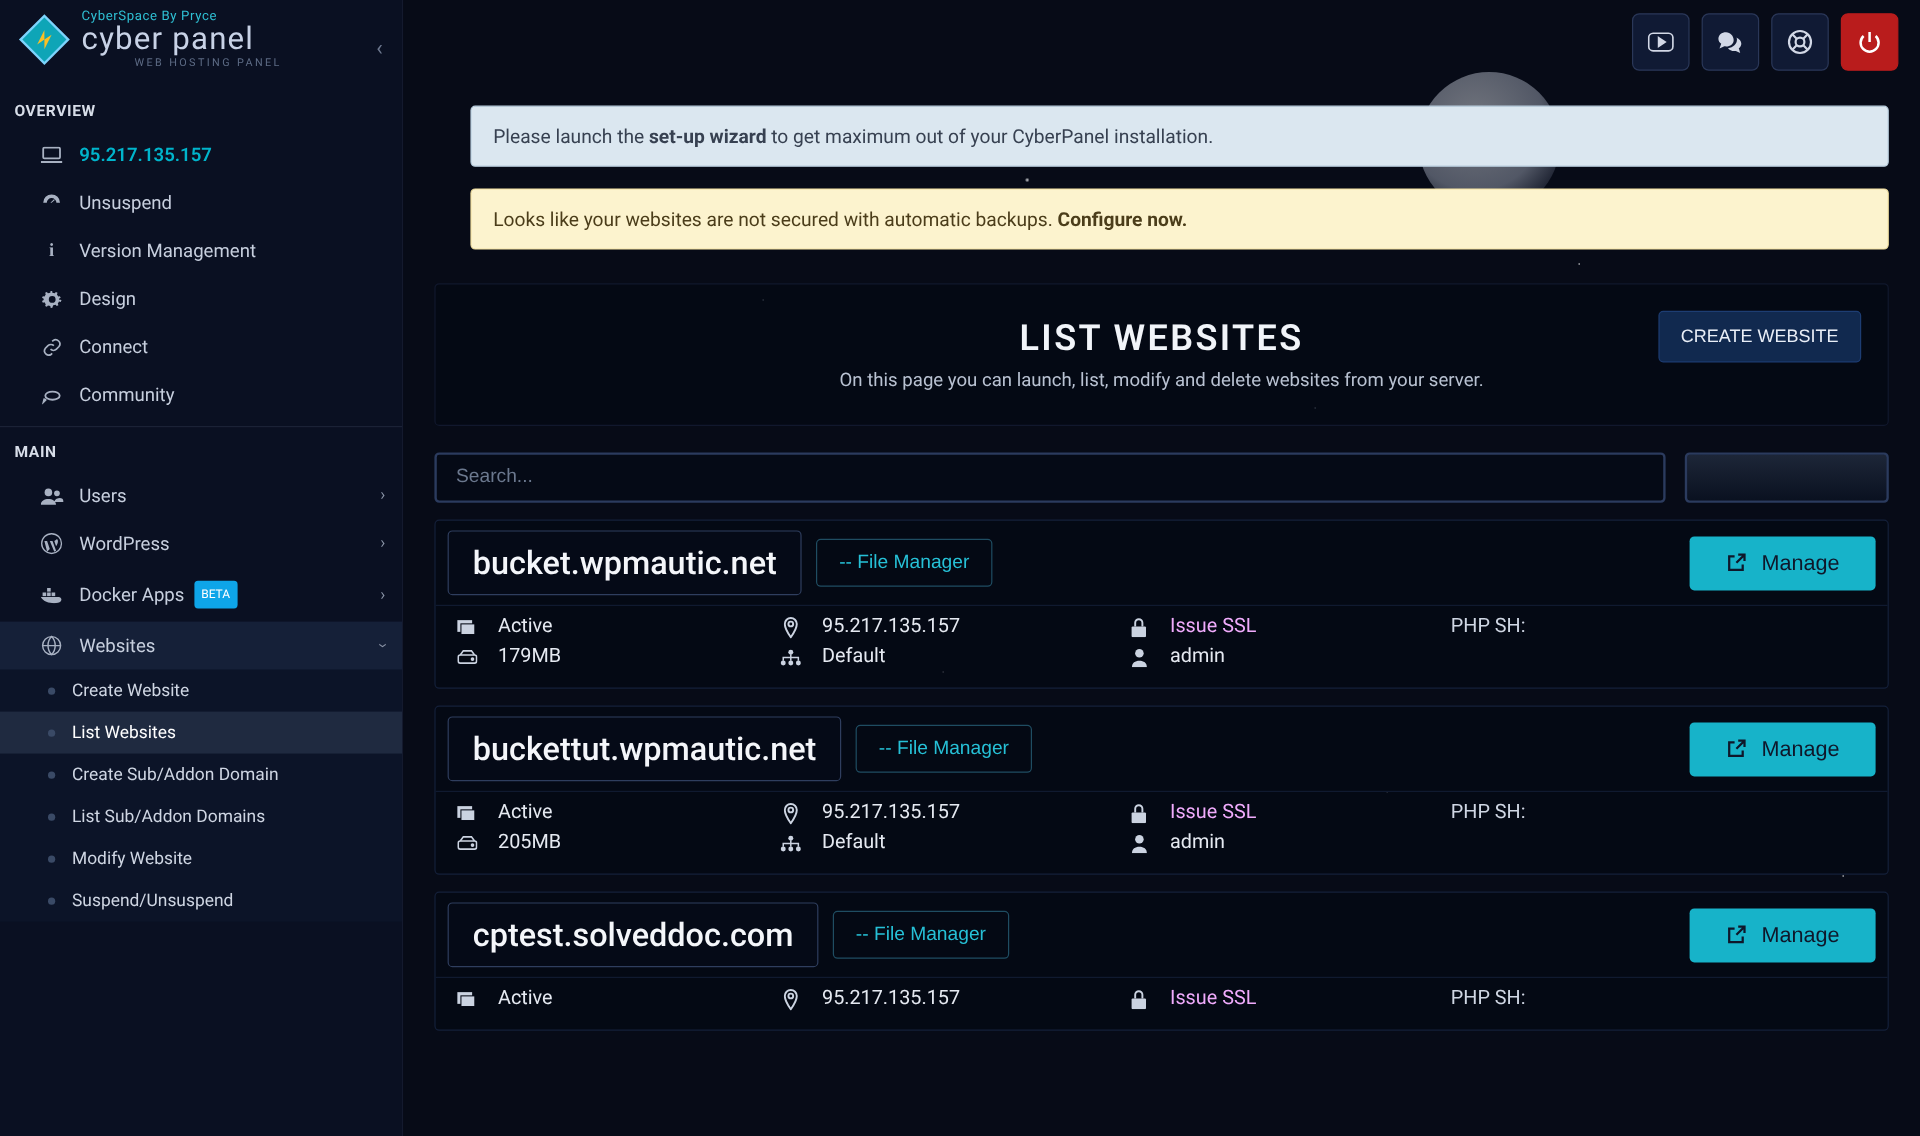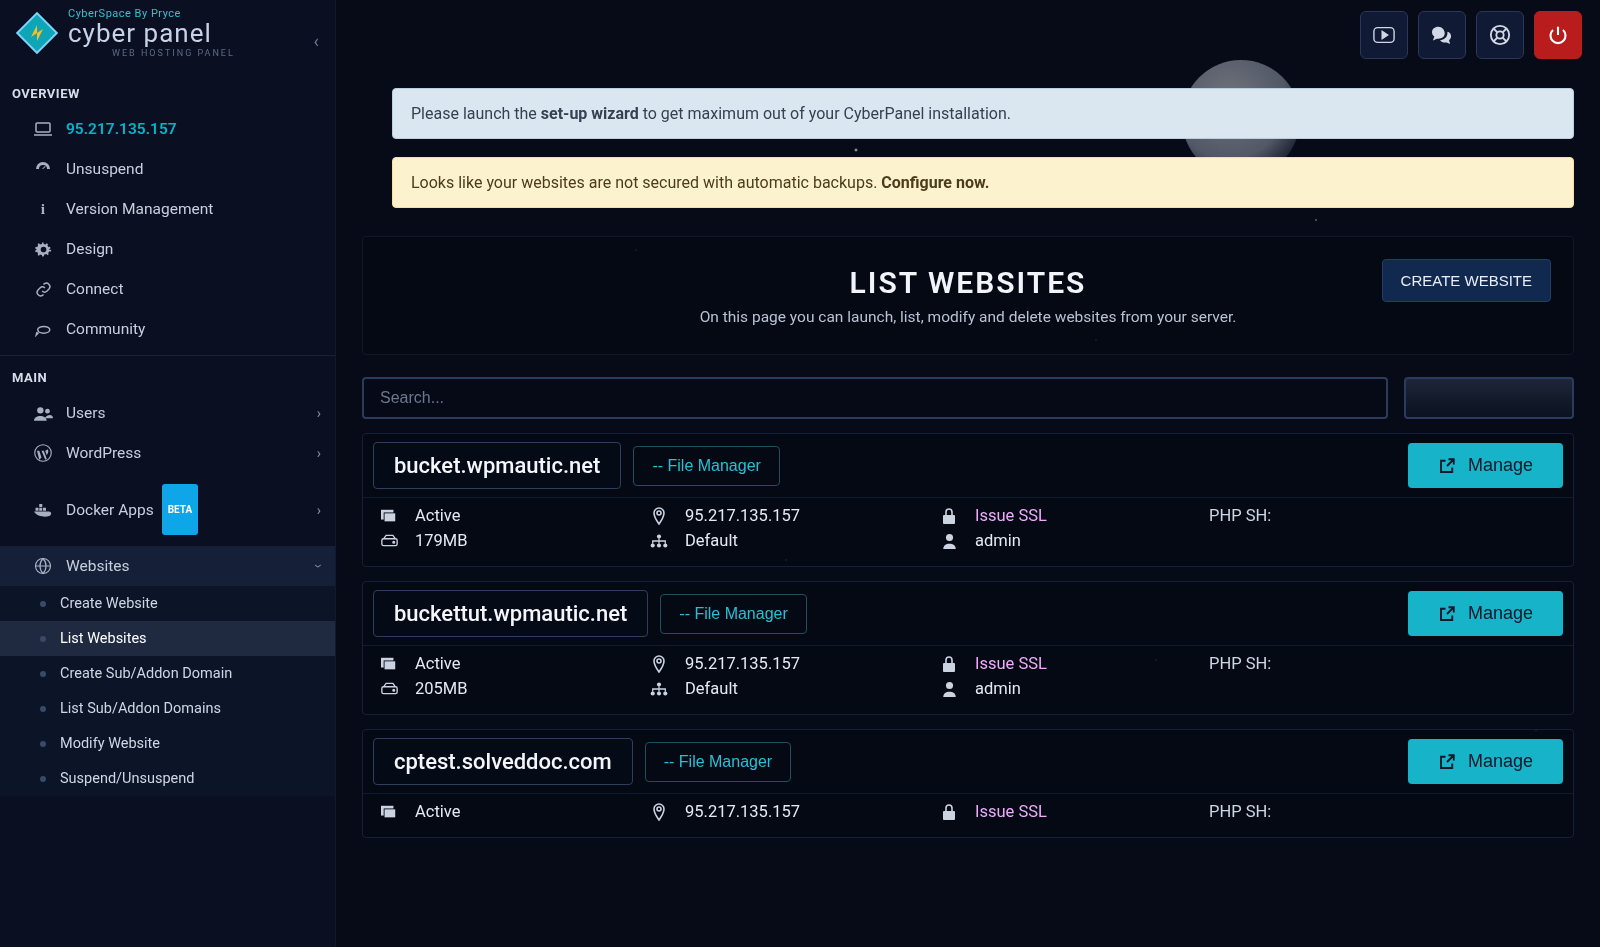--- a/index.html
+++ b/index.html
@@ -50,21 +50,21 @@
 
   .nav-item {
     display: flex; align-items: center;
     padding: 11px 14px 11px 32px;
     color: #c7cfde; font-size: 15.5px;
     cursor: pointer; position: relative;
   }
   .nav-item .ic { width: 22px; display:inline-flex; justify-content:center; margin-right:12px; color:#a8b1c2; }
   .nav-item.ip-active { color:#00b5cc; font-weight:600; }
   .nav-item .chev { margin-left:auto; color:#8a93a6; font-size:14px; }
-  .beta { background:#0ea5e9; color:#fff; font-size:10px; font-weight:700; padding:20px 6px; border-radius:3px; margin-left:8px;}
+  .beta { background:#0ea5e9; color:#fff; font-size:10px; font-weight:400; padding:6px 6px; border-radius:3px; margin-left:8px;}
 
   .nav-item.expandable.open { background:#152038; }
   .subnav { background:#0c1428; }
   .sub-item {
     display:flex; align-items:center;
     padding: 9px 14px 9px 40px;
     font-size: 14.5px; color:#cfd6e3; cursor:pointer;
     position:relative;
   }
   .sub-item::before {
@@ -146,21 +146,21 @@
 
   .site-card {
     margin-top:14px; border:1px solid #14203a; border-radius:4px;
     background: rgba(4,9,20,.72);
   }
   .site-head {
     display:flex; align-items:center; gap:12px; padding:8px 10px;
   }
   .domain-pill {
     border:1px solid #2f3e5e; border-radius:4px;
-    padding:10px 20px; font-size:22px; color:#f4f6fa; background:rgba(6,12,24,.7);
+    padding:10px 20px; font-size:27px; color:#f4f6fa; background:rgba(6,12,24,.7);
     font-weight:500;
   }
   .fm-link {
     border:1px solid #1f4d62; border-radius:4px;
     padding:10px 18px; font-size:16px; color:#26c0d6; cursor:pointer;
     background:transparent;
   }
   .manage-btn {
     margin-left:auto; background:#17b3c9; color:#0f172a;
     border:none; border-radius:4px; padding:12px 30px;

